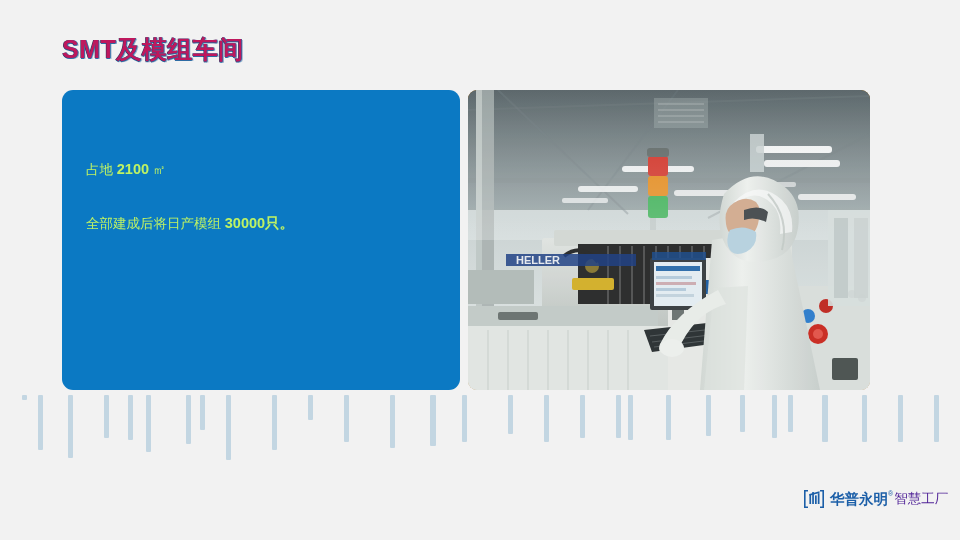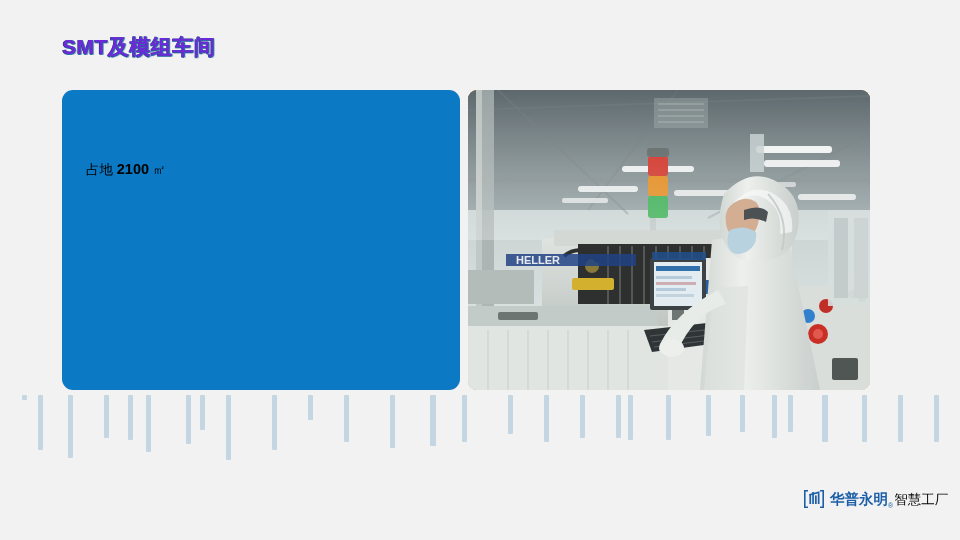--- a/index.html
+++ b/index.html
@@ -11,39 +11,39 @@
   }
   #slide{position:absolute;inset:0;width:960px;height:540px;overflow:hidden;background:#f2f2f2;}
 
   
   #bars{position:absolute;left:0;top:395px;width:960px;height:145px;overflow:hidden;}
   #bars .bar{position:absolute;background:#c3d6e2;border-radius:1px;}
 
   
   #title{
     position:absolute;left:62px;top:33px;
-    font-size:21px;font-weight:bold;letter-spacing:.5px;
-    color:#6d28d9;
+    font-size:25px;font-weight:bold;letter-spacing:.5px;
+    color:#be185d;
     -webkit-text-stroke:0px;
     text-shadow:
       0.8px 0 0 #2e6ca4,
       -0.4px 0 0 #16365d,
       0 0.8px 0 #2e6ca4,
       1.4px 1.2px 0 rgba(40,100,160,.45);
     white-space:nowrap;
   }
 
   
   #panel{
     position:absolute;left:62px;top:90px;width:398px;height:300px;
     background:#0b79c3;border-radius:11px;
   }
   #panel .lines{
     position:absolute;left:24px;top:72px;right:16px;
-    color:#000000;
+    color:#bef264;
   }
   #panel .line{
     font-size:13.5px;line-height:1;white-space:nowrap;margin-bottom:39px;
   }
   #panel .line:last-child{margin-bottom:0;}
   #panel .line b{font-weight:bold;font-size:14.5px;}
   #panel .sup{font-size:13px;}
 
   
   #photo{
@@ -52,26 +52,26 @@
   }
   #photo svg{display:block;width:402px;height:300px;}
 
   
   #logo{
     position:absolute;left:803px;top:487px;height:24px;
     display:flex;align-items:center;gap:5px;
   }
   #logo .mark{width:22px;height:20px;flex:none;}
   #logo .wordmark{
-    display:flex;align-items:flex-end;
+    display:flex;align-items:flex-start;
     font-size:14.5px;font-weight:bold;color:#1c5fa8;letter-spacing:0px;
     white-space:nowrap;
   }
   #logo .wordmark .reg{font-size:7px;vertical-align:super;margin:0 1px 0 0;font-weight:normal;}
-  #logo .wordmark .sub{font-size:13.5px;font-weight:normal;color:#000000;}
+  #logo .wordmark .sub{font-size:13.5px;font-weight:normal;color:#4c1d95;}
 </style>
 </head>
 <body>
 
 <div id="slide">
 
   <div id="bars">
       <div class="bar" style="left: 22px; top: 0px; width: 5px; height: 5px; background: rgb(195, 214, 226);"></div>
       <div class="bar" style="left: 38px; top: 0px; width: 5px; height: 55px; background: rgb(195, 214, 226);"></div>
       <div class="bar" style="left: 68px; top: 0px; width: 5px; height: 63px; background: rgb(195, 214, 226);"></div>
@@ -103,20 +103,23 @@
       <div class="bar" style="left: 934px; top: 0px; width: 5px; height: 47px; background: rgb(195, 214, 226);"></div>
     </div>
 
   <div id="title">SMT及模组车间</div>
 
   <div id="panel">
     <div class="lines">
       <div class="line">
         <span>占地 </span><b>2100</b><span class="sup"> ㎡</span>
       </div>
+      <div class="line">
+        <span>全部建成后将日产模组 </span><b>30000只。</b>
+      </div>
     </div>
   </div>
 
   <div id="photo">
     <svg viewBox="0 0 402 300" preserveAspectRatio="none">
       <defs>
         <linearGradient id="ceil" x1="0" y1="0" x2="0" y2="1">
           <stop offset="0" stop-color="#5c676b"></stop>
           <stop offset="1" stop-color="#93a0a2"></stop>
         </linearGradient>

